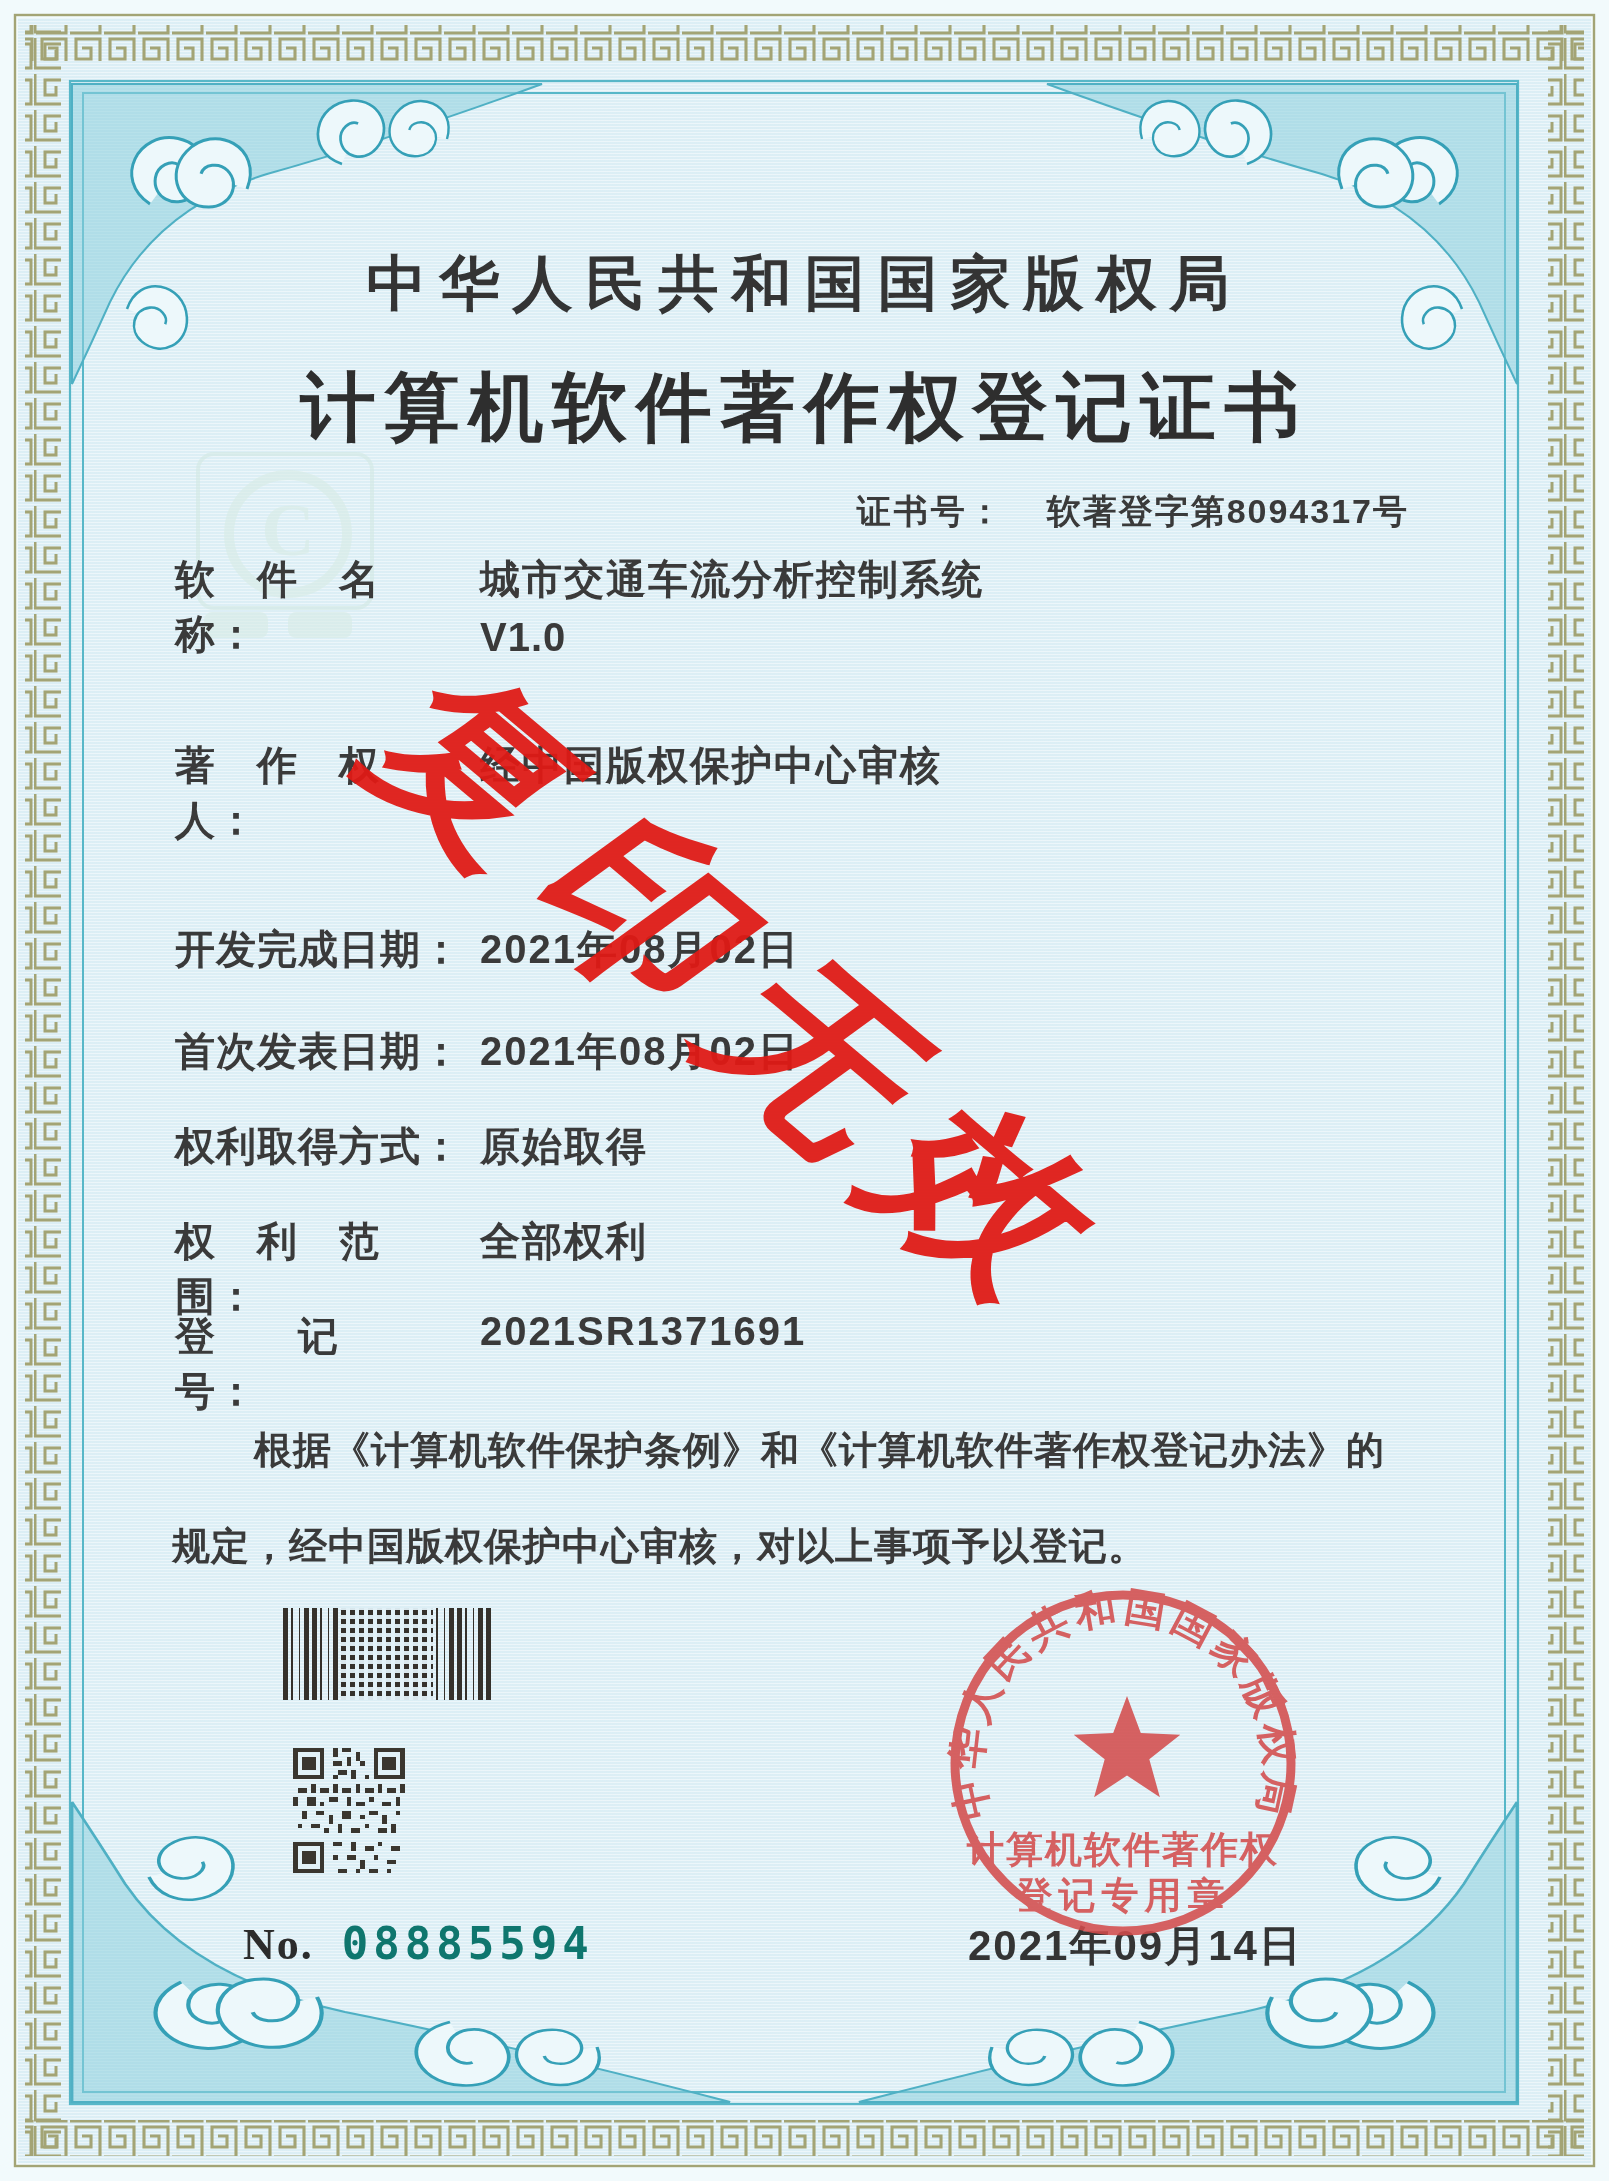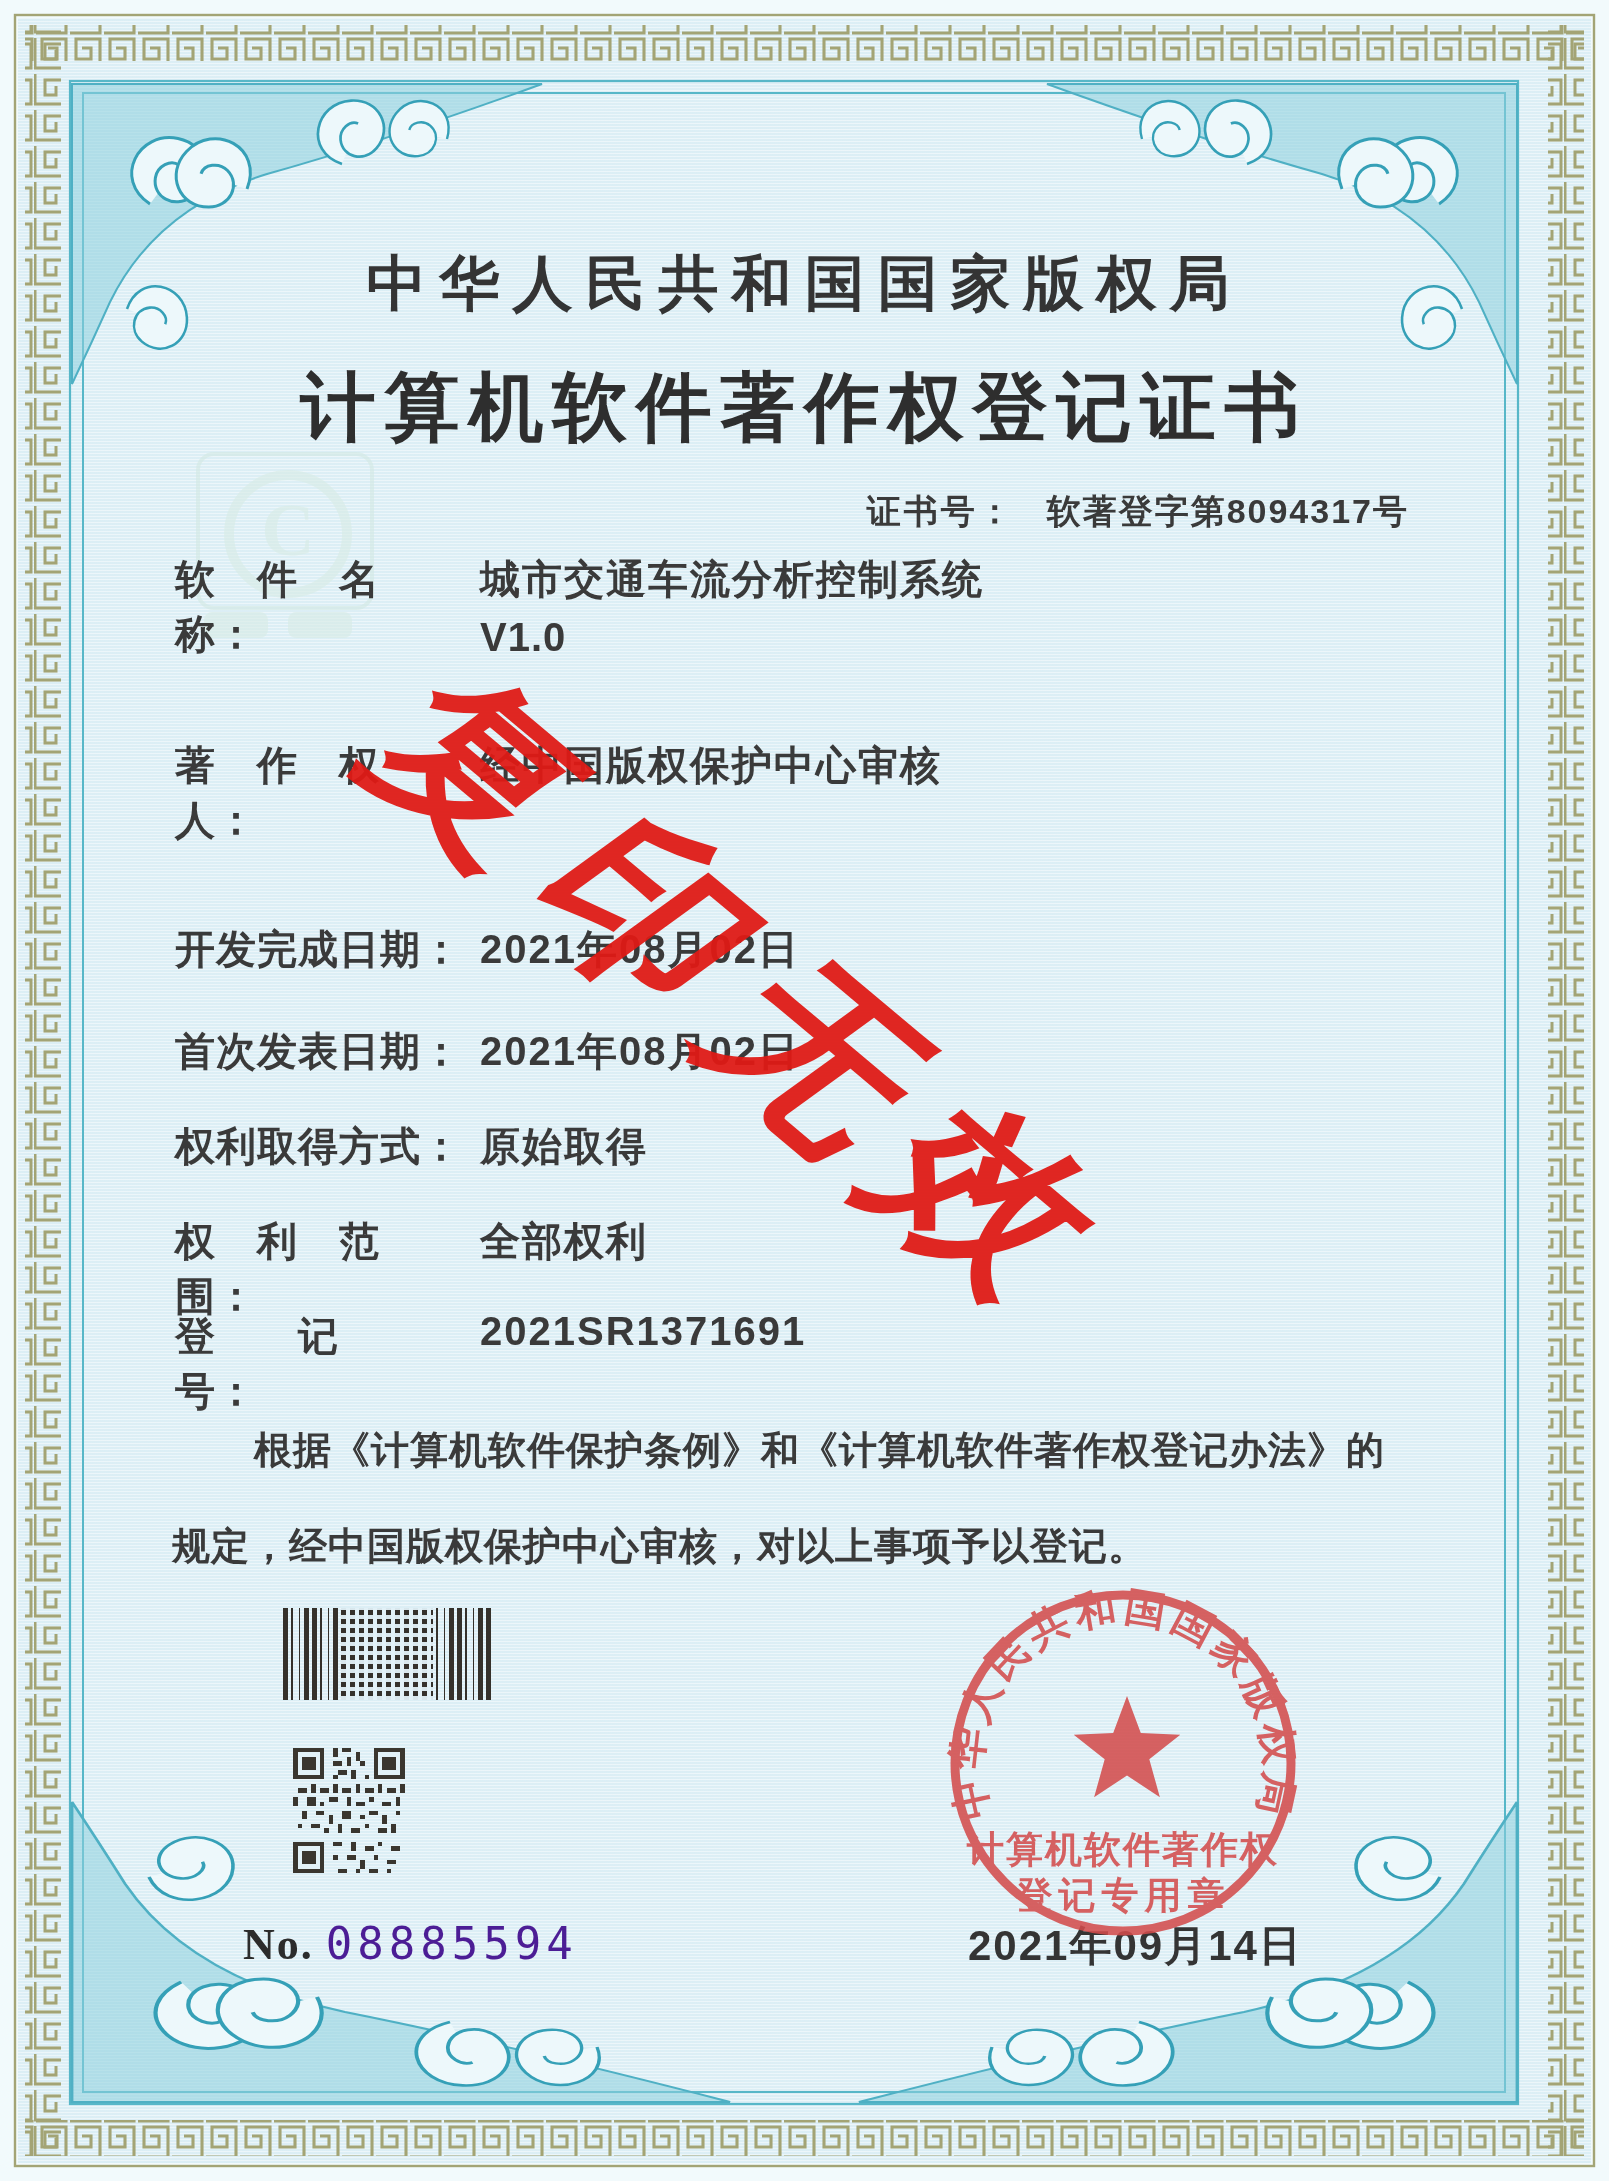--- a/index.html
+++ b/index.html
@@ -25,21 +25,21 @@
     left:0;top:244px;width:1609px;text-align:center;
     font-size:60px;font-weight:700;color:#343434;letter-spacing:13px;
   }
   .cert-title{
     left:0;top:358px;width:1609px;text-align:center;
     font-size:75px;font-weight:700;color:#2e2e2e;letter-spacing:9px;
   }
   .certno-row{
     right:200px;top:489px;font-size:34px;font-weight:700;color:#3a3a3a;
   }
-  .certno-row .lbl{margin-right:32px;letter-spacing:3px;text-align:center;}
+  .certno-row .lbl{margin-right:42px;letter-spacing:3px;text-align:center;}
   .certno-row .val{letter-spacing:2px;}
 
   .field-row{left:175px;font-size:40px;font-weight:700;color:#3a3a3a;}
   .f-label{display:inline-block;width:305px;vertical-align:top;letter-spacing:1px;}
   .f-value{display:inline-block;vertical-align:top;letter-spacing:2px;}
   .f-value .v2{display:block;margin-top:8px;letter-spacing:1px;}
 
   .statement{
     left:172px;top:1402px;width:1300px;
     font-size:38px;font-weight:700;color:#3a3a3a;line-height:96px;letter-spacing:1px;
@@ -63,21 +63,21 @@
       repeating-linear-gradient(0deg, rgba(226,241,247,.95) 0 4px, rgba(0,0,0,0) 4px 9px),
       repeating-linear-gradient(90deg, #35312b 0 5px, #e2f1f7 5px 9px);
   }
   .qr{left:293px;top:1748px;width:112px;height:125px;}
 
   
   .serial-row{left:243px;top:1918px;font-size:44px;color:#2c2c2c;}
   .serial-row .no{font-family:"Liberation Serif","DejaVu Serif",serif;font-weight:700;letter-spacing:2px;text-align:center;}
   .serial-row .num{
     font-family:"DejaVu Sans Mono","Liberation Mono",monospace;
-    color:#4c1d95;letter-spacing:5px;margin-left:12px;font-weight:400;
+    color:#0f766e;letter-spacing:5px;margin-left:28px;font-weight:700;
   }
   .issue-date{
     left:968px;top:1918px;font-size:42px;font-weight:700;color:#343434;letter-spacing:2px;
   }
 
   
   .watermark{
     left:455px;top:628px;
     font-size:188px;font-weight:700;font-style:italic;
     color:#e01a15;letter-spacing:34px;line-height:1;

